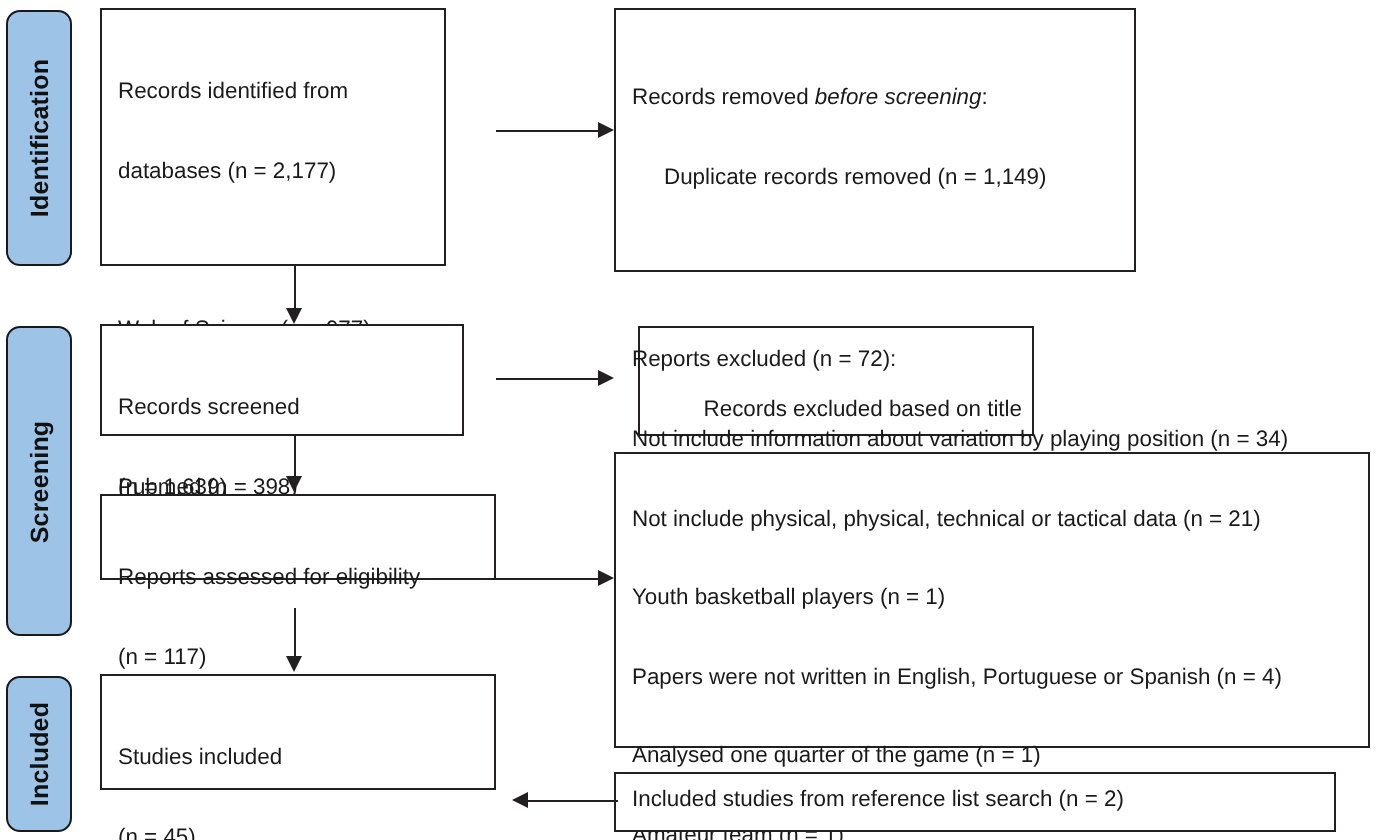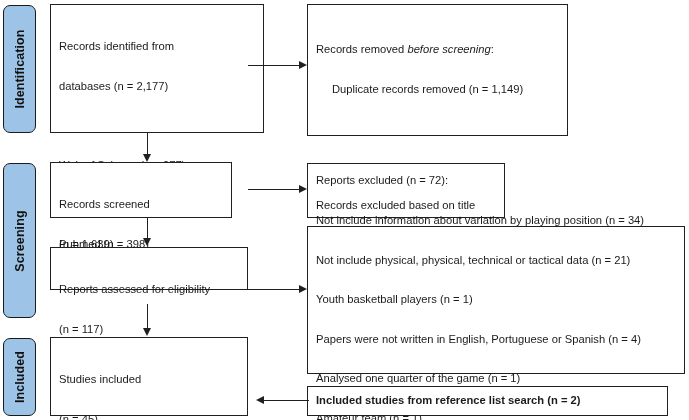--- a/index.html
+++ b/index.html
@@ -103,21 +103,21 @@
   </div>
 
   <div class="stage-pill" style="left:3px; top:163px; width:33px; height:155px;">
     <span class="stage-label">Screening</span>
   </div>
 
   <div class="stage-pill" style="left:3px; top:338px; width:33px; height:78px;">
     <span class="stage-label">Included</span>
   </div>
 
-  <div class="box vtop" style="left:50px; top:4px; width:214px; height:129px;">
+  <div class="box vtop" style="left:50px; top:4px; width:173px; height:129px;">
     <div class="box-text">
       <div>Records identified from</div>
       <div>databases (n = 2,177)</div>
       <div style="height:13px;"></div>
       <div>Web of Science (n = 977)</div>
       <div>Scopus (n = 793)</div>
       <div>Pubmed (n = 398)</div>
       <div>SPORTDiscus (n = 620)</div>
     </div>
   </div>
@@ -129,21 +129,21 @@
     </div>
   </div>
 
   <div class="box vtop" style="left:50px; top:162px; width:182px; height:56px;">
     <div class="box-text">
       <div>Records screened</div>
       <div>(n = 1,639)</div>
     </div>
   </div>
 
-  <div class="box vtop" style="left:307px; top:163px; width:198px; height:55px;">
+  <div class="box vtop" style="left:319px; top:163px; width:198px; height:55px;text-align:right;">
     <div class="box-text">
       <div>Records excluded based on title</div>
       <div>and abstract</div>
       <div>(n = 1,522)</div>
     </div>
   </div>
 
   <div class="box vtop" style="left:50px; top:247px; width:198px; height:43px;">
     <div class="box-text">
       <div>Reports assessed for eligibility</div>
@@ -156,31 +156,31 @@
       <div>Reports excluded (n = 72):</div>
       <div>Not include information about variation by playing position (n = 34)</div>
       <div>Not include physical, physical, technical or tactical data (n = 21)</div>
       <div>Youth basketball players (n = 1)</div>
       <div>Papers were not written in English, Portuguese or Spanish (n = 4)</div>
       <div>Analysed one quarter of the game (n = 1)</div>
       <div>Amateur team (n = 1)</div>
     </div>
   </div>
 
-  <div class="box vtop" style="left:50px; top:337px; width:198px; height:79px;">
+  <div class="box vtop" style="left:50px; top:337px; width:198px; height:58px;">
     <div class="box-text">
       <div>Studies included</div>
       <div>(n = 45)</div>
       
       
       
     </div>
   </div>
 
-  <div class="box vcenter" style="left:307px; top:386px; width:361px; height:30px;font-weight:bold;">
+  <div class="box vcenter" style="left:307px; top:386px; width:361px; height:30px;">
     <div class="box-text">
       <div>Included studies from reference list search (n = 2)</div>
     </div>
   </div>
 
   <div class="line-h" style="left:248px; top:65px; width:52px;"></div>
   <div class="arrow-r" style="left:299px; top:61px;"></div>
 
   <div class="line-v" style="left:147px; top:133px; width:1.4px; height:22px;"></div>
   <div class="arrow-d" style="left:143px; top:154px;"></div>

